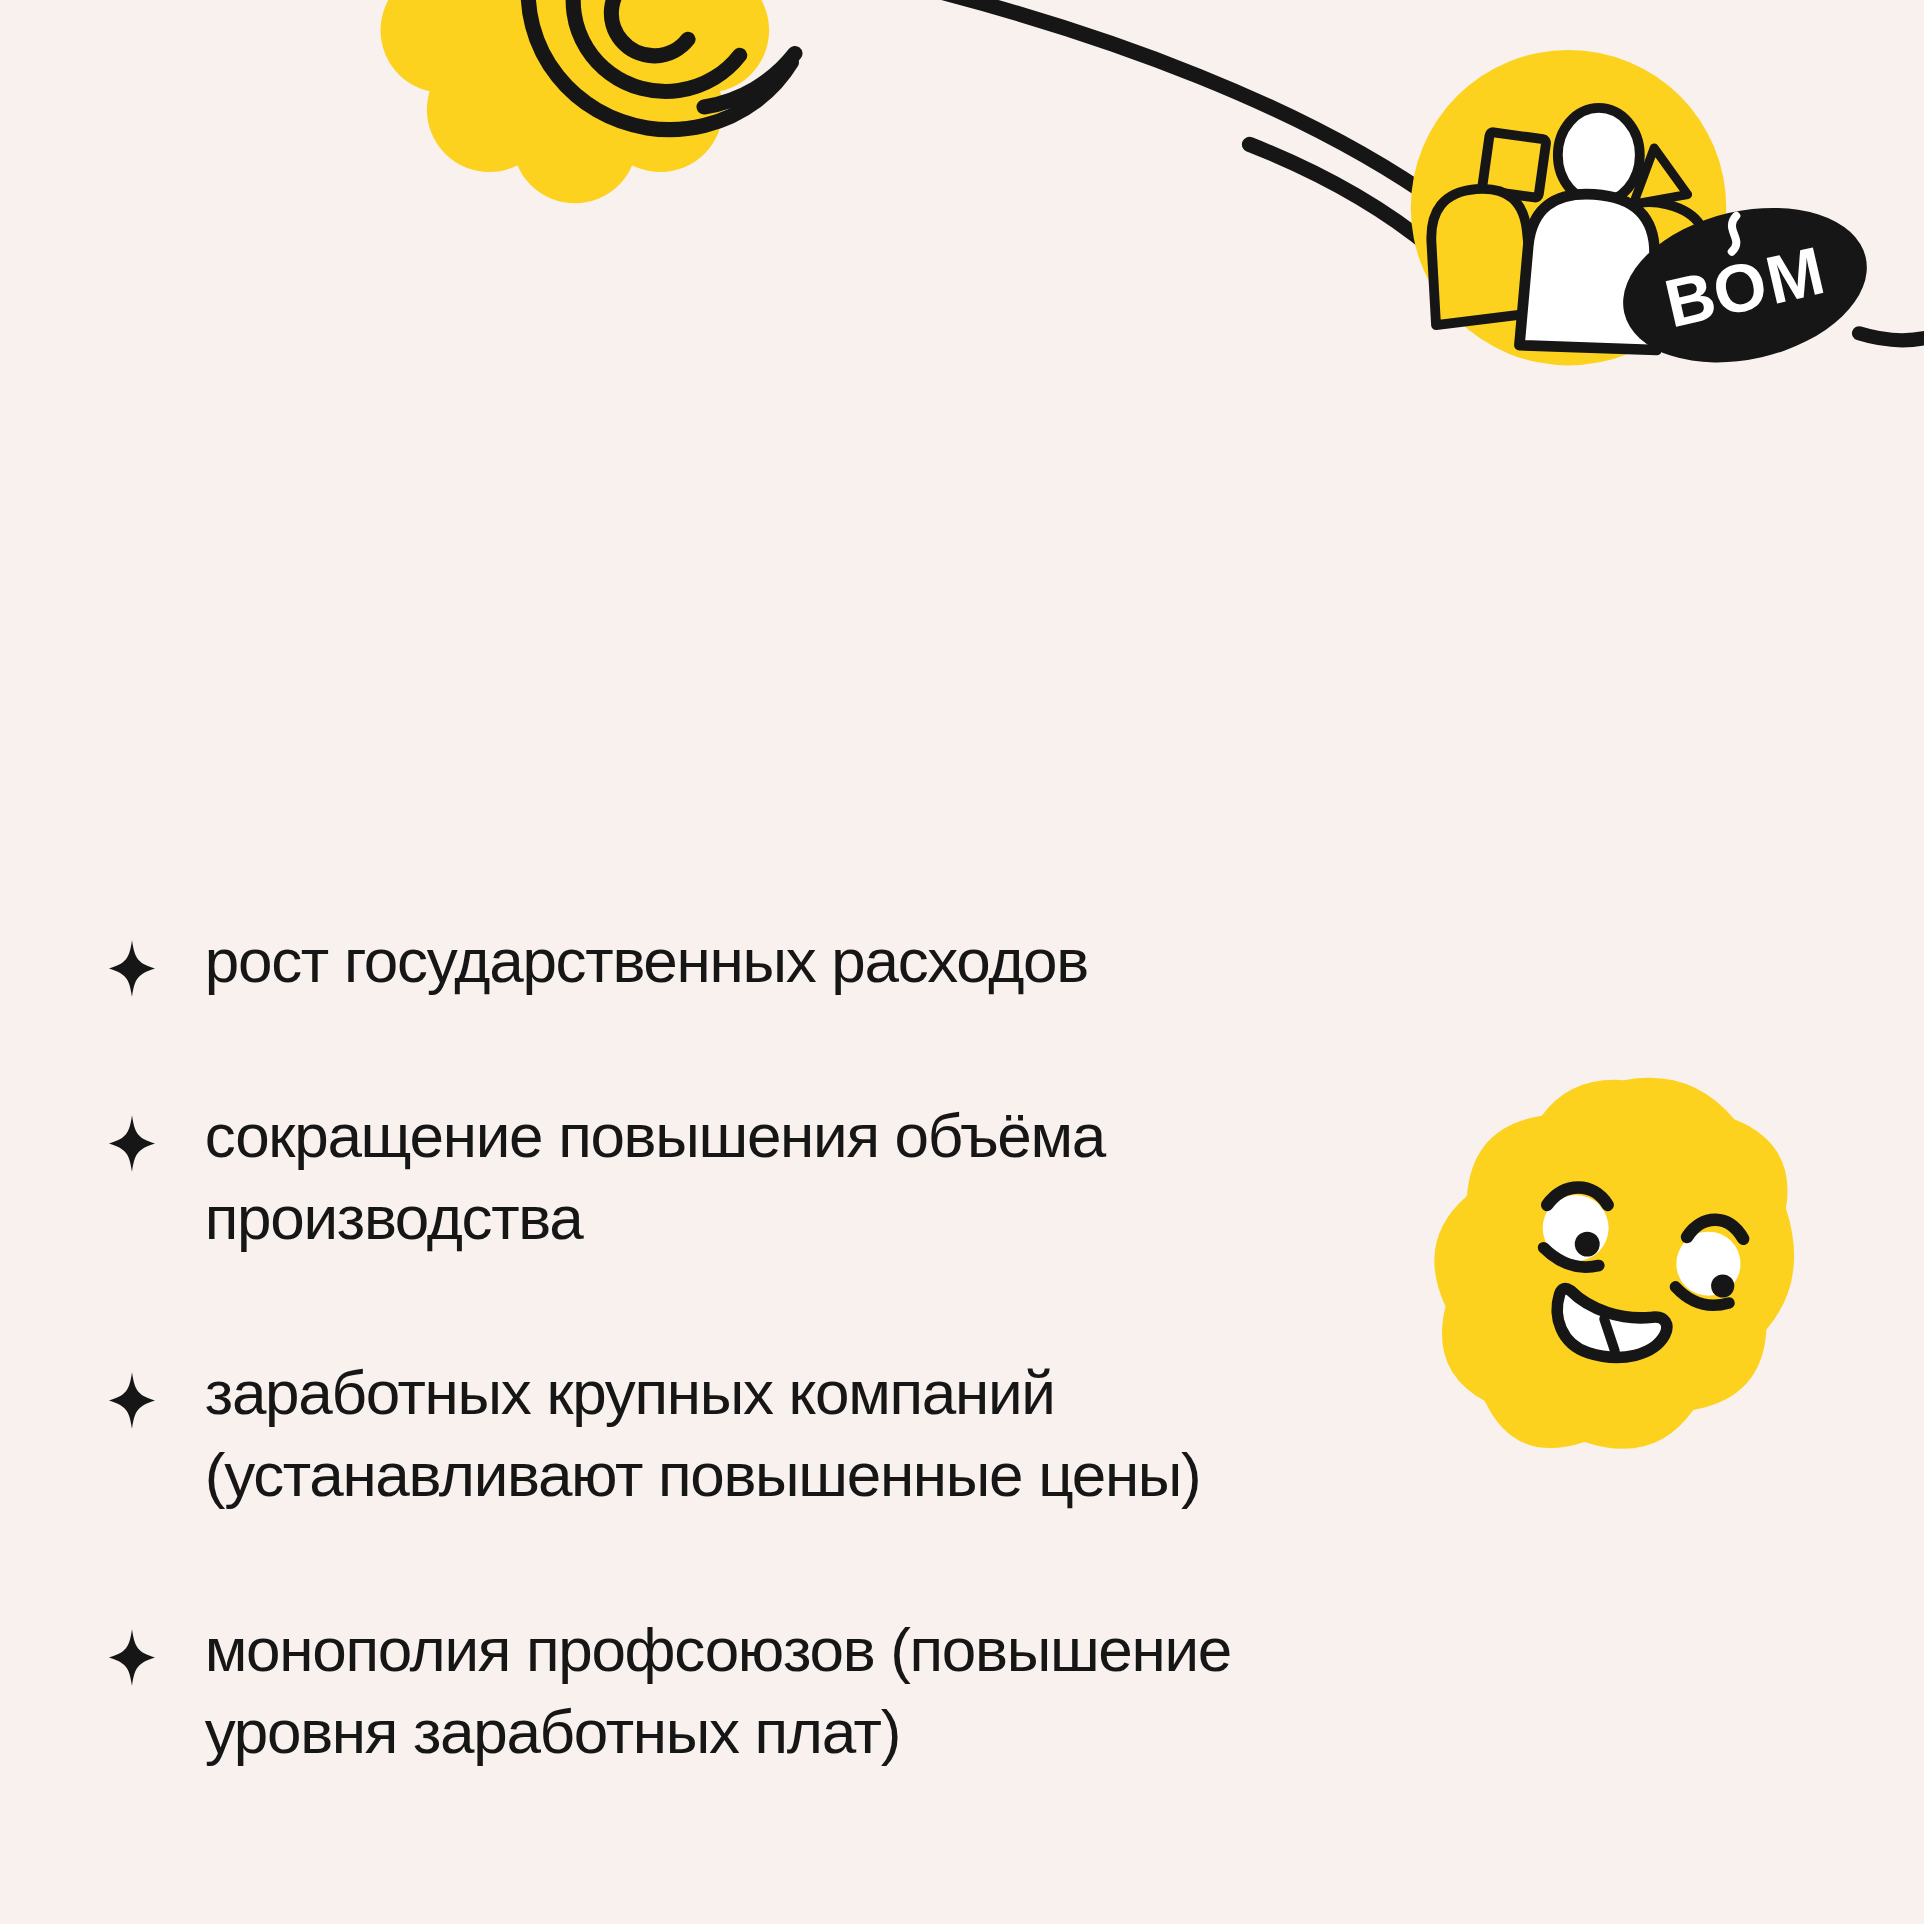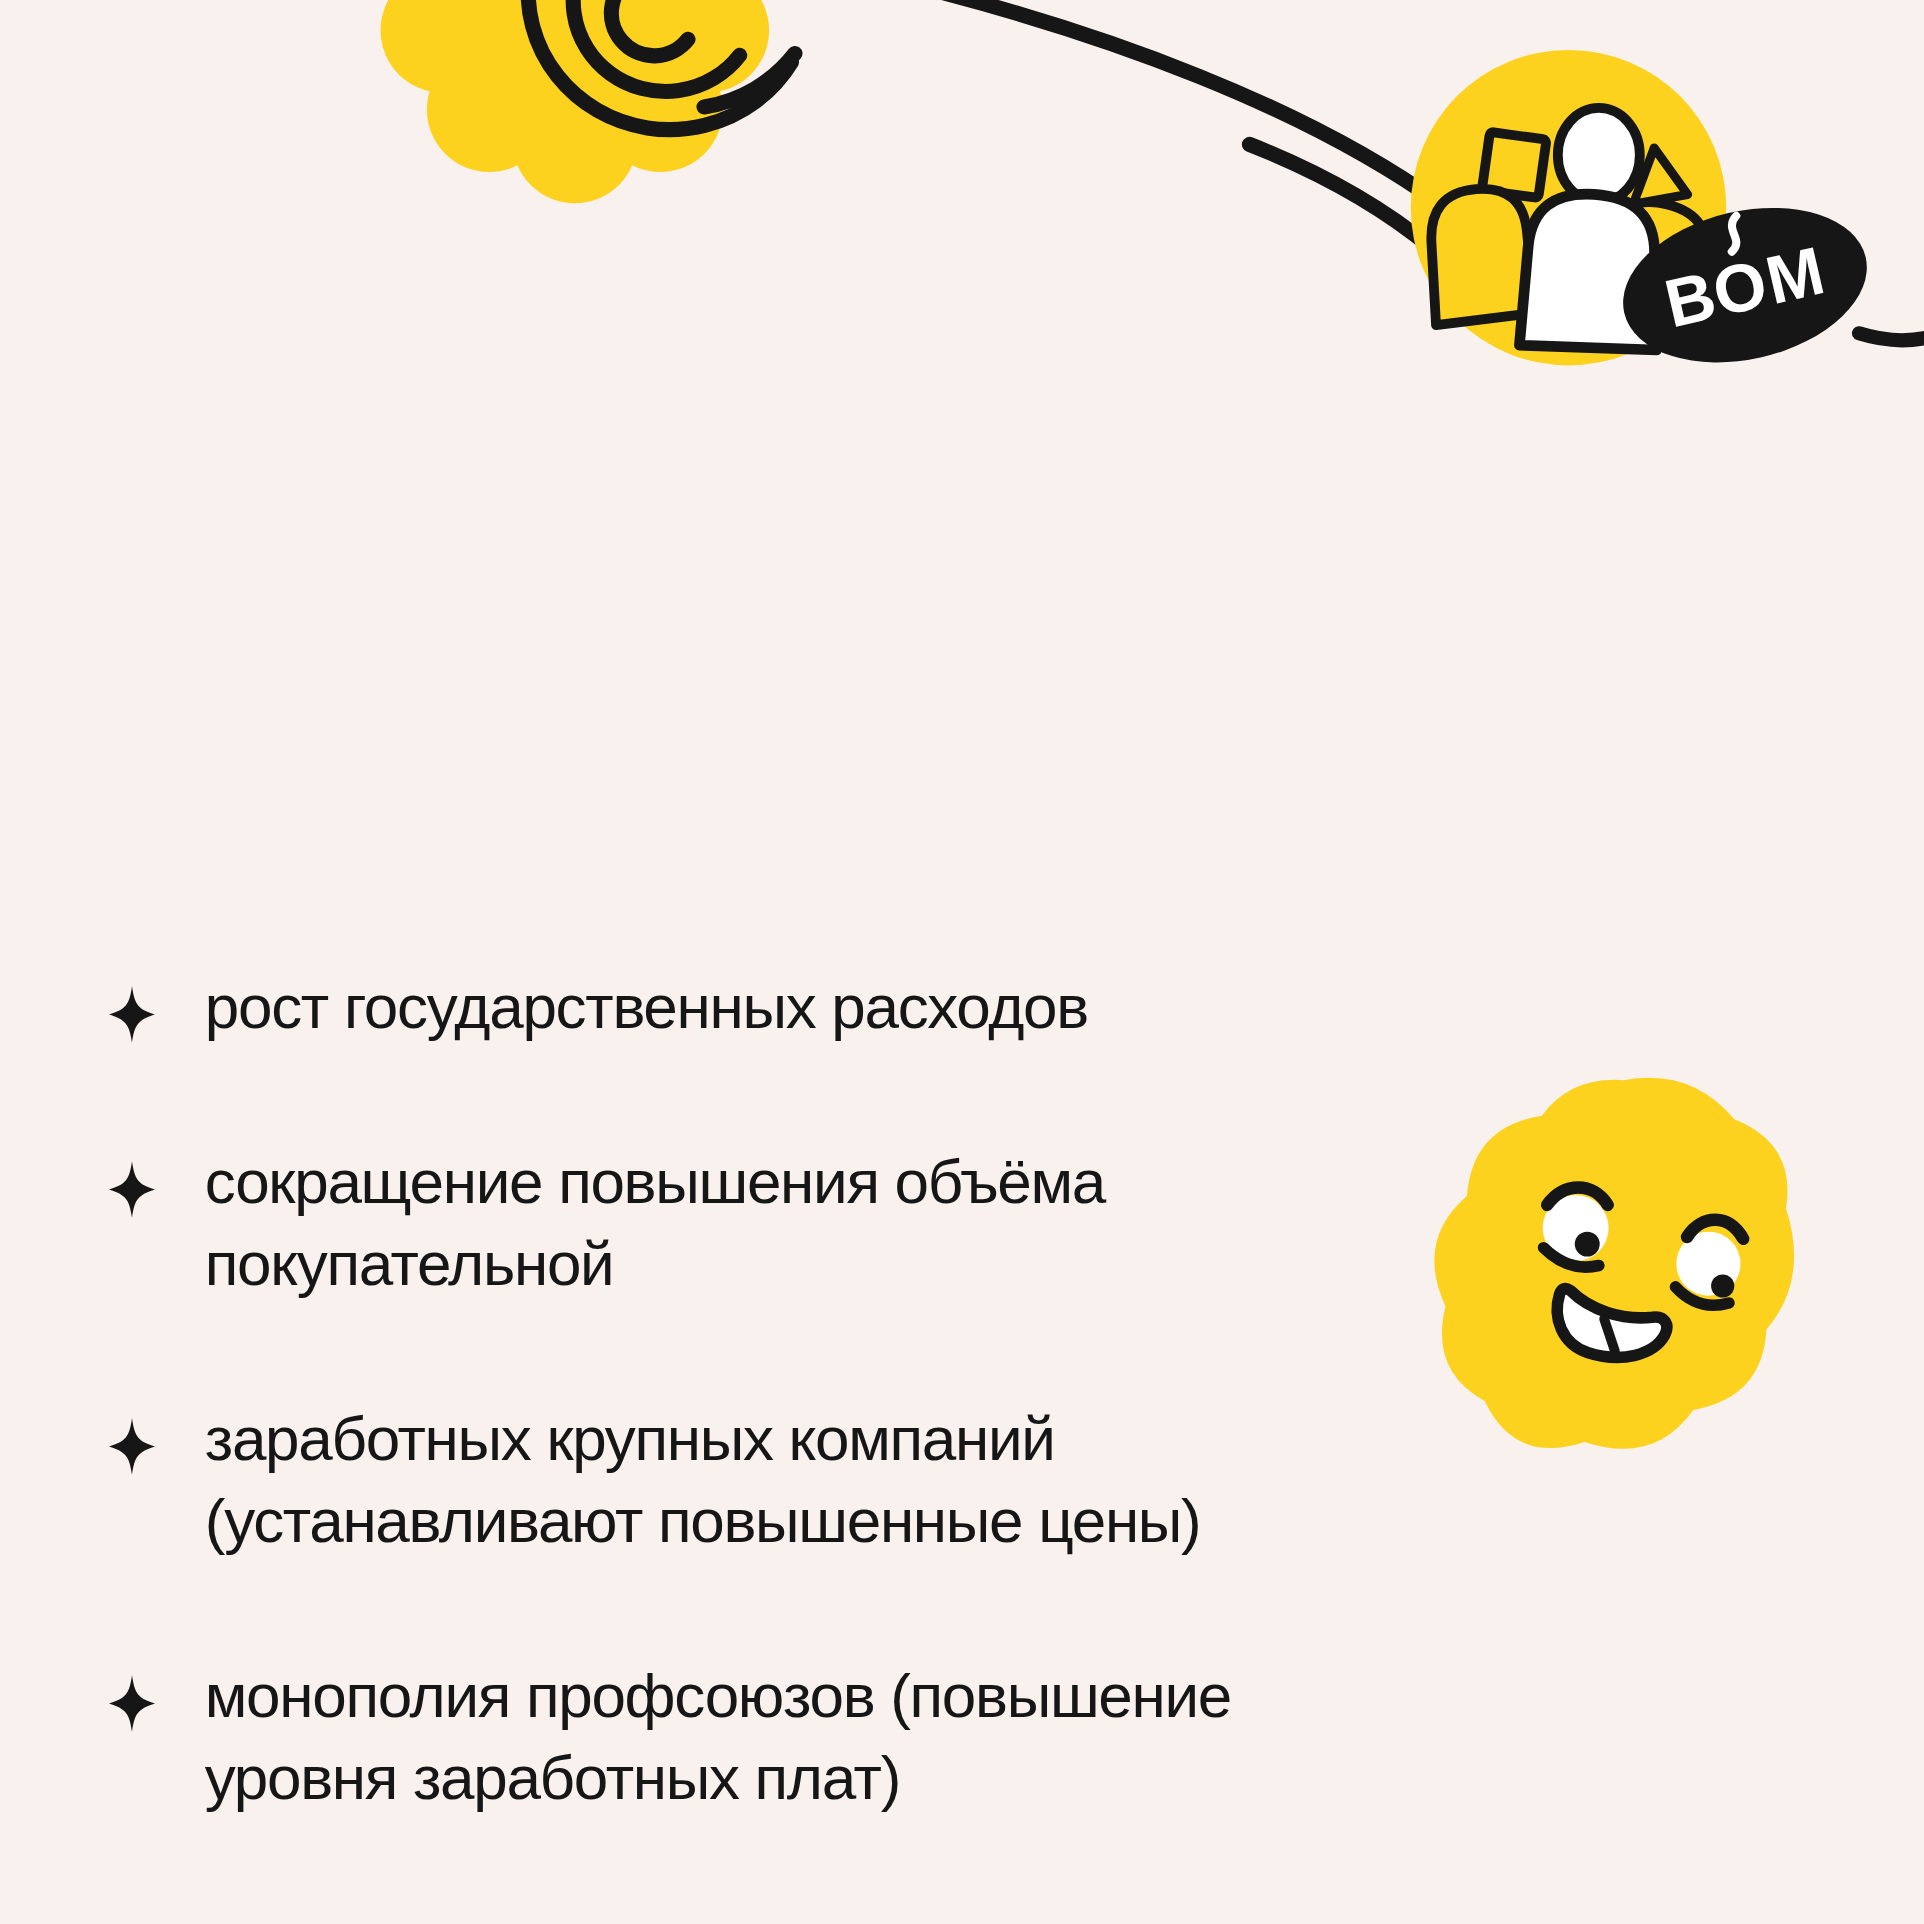--- a/index.html
+++ b/index.html
@@ -25,21 +25,20 @@
   }
   .heading {
     position:absolute; left:102px; top:761px;
     font-size:112px; line-height:134px;
     letter-spacing:-2.7px; font-weight:400;
     white-space:nowrap;
   }
   .causes {
     position:absolute; left:107px; top:920px;
     width:1515px;
-    margin-top:46px;
   }
   .cause {
     display:flex; align-items:flex-start;
     margin-bottom:93px;
     font-size:62px; line-height:82px;
     letter-spacing:-1.3px;
   }
   .cause .star {
     flex:none;
     width:46px; height:57px;
@@ -139,21 +138,21 @@
 
       </div>
     </div>
 
     <div class="cause">
       <svg class="star" viewBox="0 0 52 64">
         <path d="M26,0 C29,21 33,26 52,32 C33,38 29,43 26,64 C23,43 19,38 0,32 C19,26 23,21 26,0 Z" fill="#161616"></path>
       </svg>
       <div class="text">
         <div class="line">сокращение повышения объёма</div>
-        <div class="line">покупательной</div>
+        <div class="line">производства</div>
       </div>
     </div>
 
     <div class="cause">
       <svg class="star" viewBox="0 0 52 64">
         <path d="M26,0 C29,21 33,26 52,32 C33,38 29,43 26,64 C23,43 19,38 0,32 C19,26 23,21 26,0 Z" fill="#161616"></path>
       </svg>
       <div class="text">
         <div class="line">заработных крупных компаний</div>
         <div class="line">(устанавливают повышенные цены)</div>

